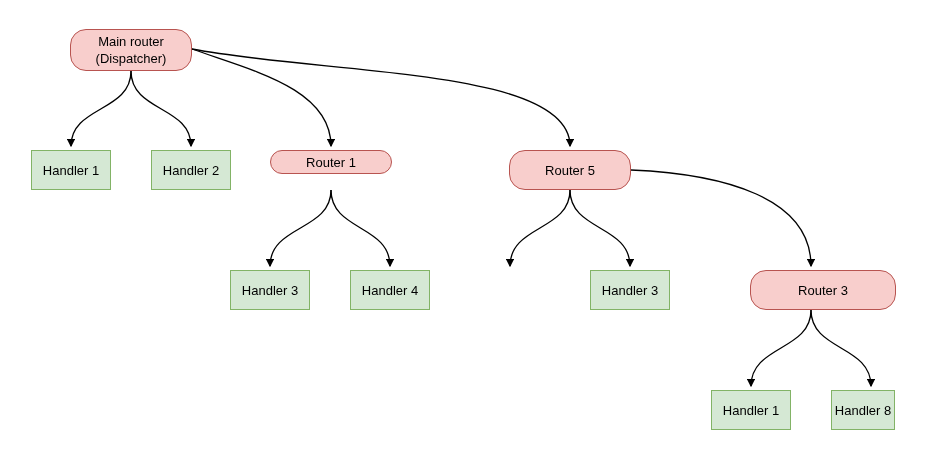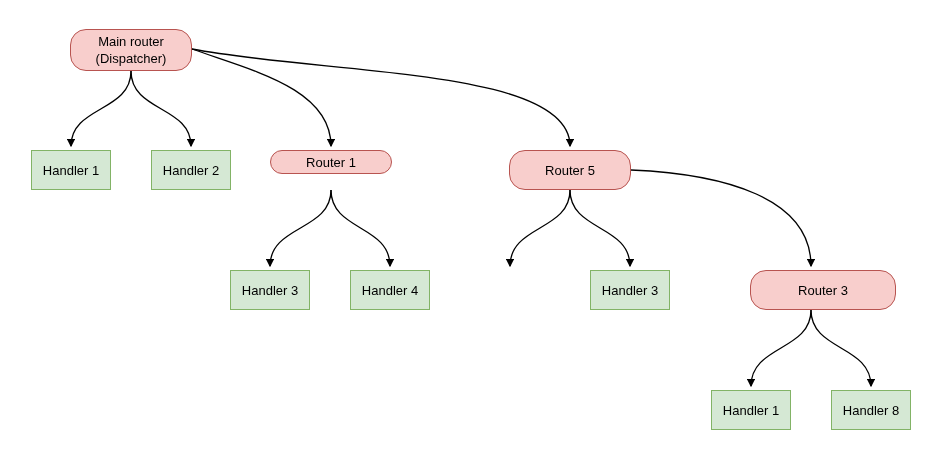--- a/index.html
+++ b/index.html
@@ -115,17 +115,17 @@
   </div>
 
   <div class="node router" style="left:750px; top:270px; width:146px; height:40px;">
     <span>Router 3</span>
   </div>
 
   <div class="node handler" style="left:711px; top:390px; width:80px; height:40px;">
     <span>Handler 1</span>
   </div>
 
-  <div class="node handler" style="left:831px; top:390px; width:80px; height:40px;">
+  <div class="node handler" style="left:831px; top:390px; width:64px; height:40px;">
     <span>Handler 8</span>
   </div>
 
 </div>
 
 </body></html>

